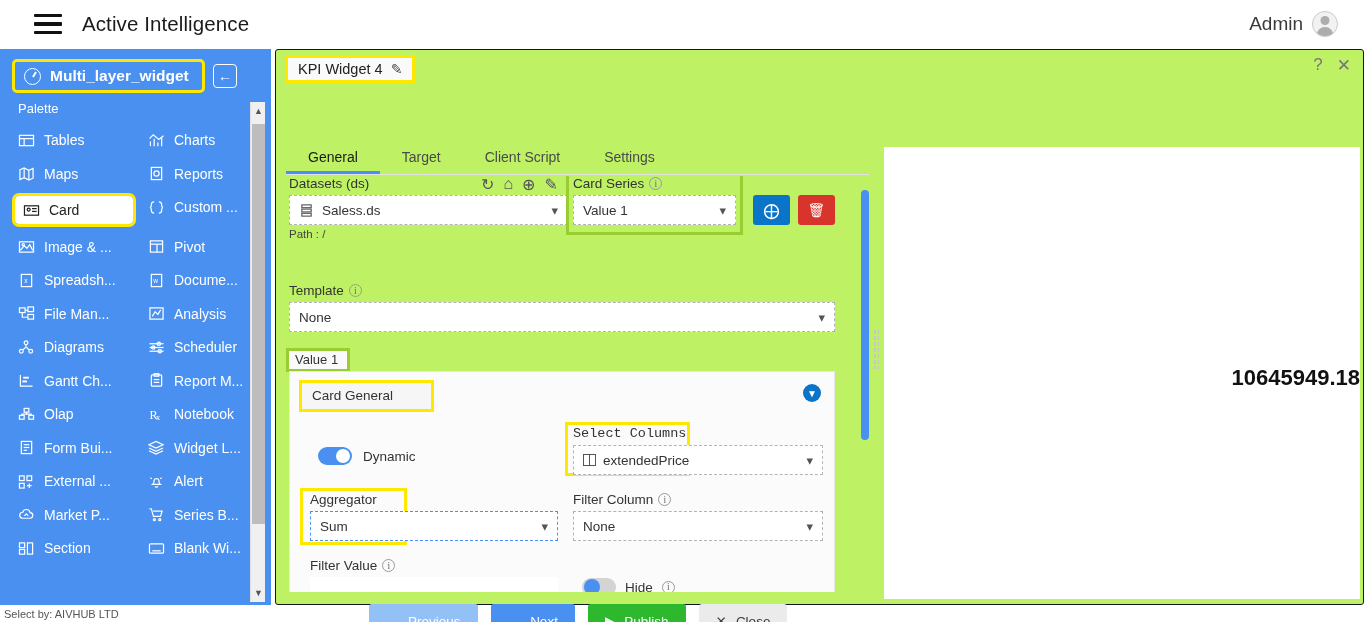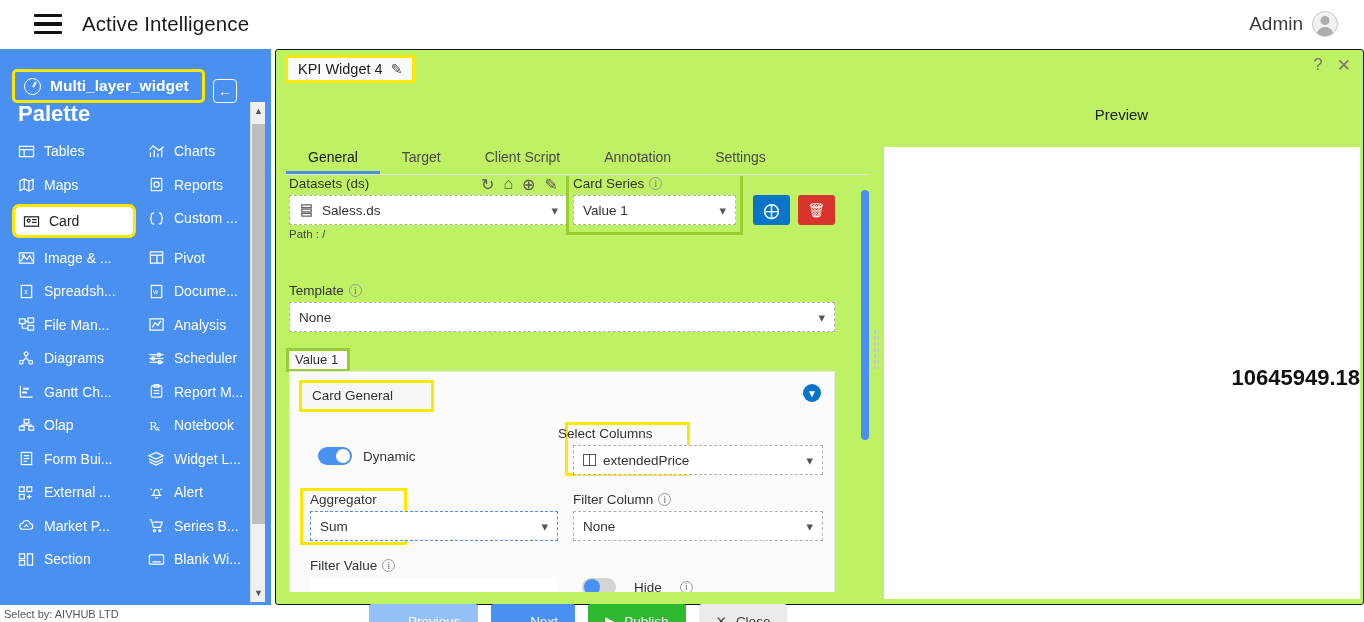--- a/index.html
+++ b/index.html
@@ -28,38 +28,38 @@
   #avatar::before{ content:""; position:absolute; left:50%; top:4px; width:9px;height:9px;
     border-radius:50%; background:#adadad; transform:translateX(-50%);}
   #avatar::after{ content:""; position:absolute; left:50%; top:15px; width:17px;height:13px;
     border-radius:9px 9px 0 0; background:#adadad; transform:translateX(-50%);}
 
   
   #sidebar{
     position:absolute; left:0; top:49px; width:271px; height:556px;
     background:#4a90f0;
   }
-  #sidebar-head{ height:54px; display:flex; align-items:flex-end; padding:0 12px;}
+  #sidebar-head{ height:54px; display:flex; align-items:center; padding:0 12px;}
   #widget-chip{
     display:flex; align-items:center; gap:9px;
     border:3px solid #ffe800; border-radius:5px; background:#4a90f0;
     padding:5px 13px 5px 9px;
   }
   #widget-chip .wname{ color:#fff; font-weight:bold; font-size:15.5px;}
   .gauge-ic{ width:17px;height:17px; border:1.6px solid #fff; border-radius:50%;
     position:relative;}
   .gauge-ic::after{ content:""; position:absolute; left:6.5px; top:2px; width:1.6px;
     height:6px; background:#fff; transform:rotate(30deg); transform-origin:bottom;}
   #collapse-btn{
     margin-left:auto; margin-right:22px; width:24px;height:24px;
     border:1.6px solid #ffffff; border-radius:4px; color:#fff;
     display:flex;align-items:center;justify-content:center; font-size:14px;
     cursor:pointer;
   }
-  #palette-title{ color:#fff; font-weight:bold; font-size:22px;
+  #palette-title{ color:#fff; font-weight:normal; font-size:13px;
     padding:0 16px 0 18px; margin-top:-2px;}
   #palette-grid{
     margin-top:13px; display:grid; grid-template-columns:130px 130px;
     row-gap:11.5px; padding-left:12px; width:260px;
   }
   .pal-item{ display:flex; align-items:center; gap:9px; color:#fff;
     font-size:14px; height:22px; padding-left:6px; cursor:pointer; white-space:nowrap;}
   .pal-item.selected{
     background:#ffffff; color:#222; border-radius:4px;
     outline:3px solid #ffe800; width:118px; height:28px;
@@ -162,40 +162,40 @@
   .tgl{ width:34px;height:18px; border-radius:10px; position:relative; cursor:pointer;}
   .tgl.on{ background:#4a90f0;}
   .tgl.on .knob{ position:absolute; right:2px; top:2px; width:14px;height:14px;
     border-radius:50%; background:#fff;}
   .tgl.off{ background:#d4d4d4;}
   .tgl.off .knob{ position:absolute; left:2px; top:1px; width:16px;height:16px;
     border-radius:50%; background:#4a90f0;}
 
   #sc-box{ position:absolute; left:275px; top:50px; width:125px; height:54px;
     border:3px solid #ffe800;}
-  #sc-label{ position:absolute; left:268px; top:54px;}
+  #sc-label{ position:absolute; left:283px; top:54px;font-family:Liberation Mono, monospace;}
   #sc-select{ position:absolute; left:283px; top:73px; width:250px;}
   .col-ic{ width:13px;height:12px; border:1.4px solid #555; margin-right:7px;
     position:relative; flex:0 0 13px;}
   .col-ic::after{ content:""; position:absolute; left:5px; top:-1px; width:1.4px;
     height:12px; background:#555;}
 
   #agg-box{ position:absolute; left:10px; top:116px; width:107px; height:57px;
     border:3px solid #ffe800;}
   #agg-label{ position:absolute; left:20px; top:120px;}
   #agg-select{ position:absolute; left:20px; top:139px; width:248px;}
 
   #fc-label{ position:absolute; left:283px; top:120px;}
   #fc-select{ position:absolute; left:283px; top:139px; width:250px;}
 
   #fv-label{ position:absolute; left:20px; top:186px;}
   #fv-input{ position:absolute; left:20px; top:205px; width:248px; height:26px;
     background:#fff; border:none; outline:none; font-size:13px;}
   #hide-toggle{ position:absolute; left:292px; top:206px; display:flex;
-    align-items:center; gap:18px;}
+    align-items:center; gap:9px;}
 
   
   #actionbar{ position:absolute; left:10px; top:548px; width:584px; height:46px;
     display:flex; align-items:center; justify-content:center; gap:13px;}
   .abtn{ height:34px; border-radius:3px; display:flex; align-items:center;
     gap:9px; padding:0 17px; font-size:13.5px; color:#fff; cursor:pointer;}
   #b-prev{ background:#93c1f5;}
   #b-next{ background:#4a90f0;}
   #b-pub{ background:#2eb82e;}
   #b-close{ background:#ebebeb; color:#3a3a3a;}
@@ -470,21 +470,20 @@
     <div id="dlg-winbtns">
       <span>?</span>
       <span>✕</span>
     </div>
   </div>
 
   <div id="tabs">
       <div class="tab active">General</div>
       <div class="tab">Target</div>
       <div class="tab">Client Script</div>
-      <div class="tab">Annotation</div>
       <div class="tab">Settings</div>
     </div>
 
   <div id="editor-pane">
 
     <div id="ds-label" class="lbl">Datasets (ds)</div>
     <div id="ds-icons">
       <span>↻</span>
       <span>⌂</span>
       <span>⊕</span>
@@ -591,19 +590,18 @@
       <span>▶</span>
       <span>Publish</span>
     </div>
     <div class="abtn" id="b-close">
       <span>✕</span>
       <span>Close</span>
     </div>
   </div>
 
   <div id="preview">
-    <div id="pv-title">Preview</div>
     <div id="pv-canvas">
       <div id="pv-value">10645949.18</div>
     </div>
     <div id="pv-grip"></div>
   </div>
 </div>
 
 </body></html>

